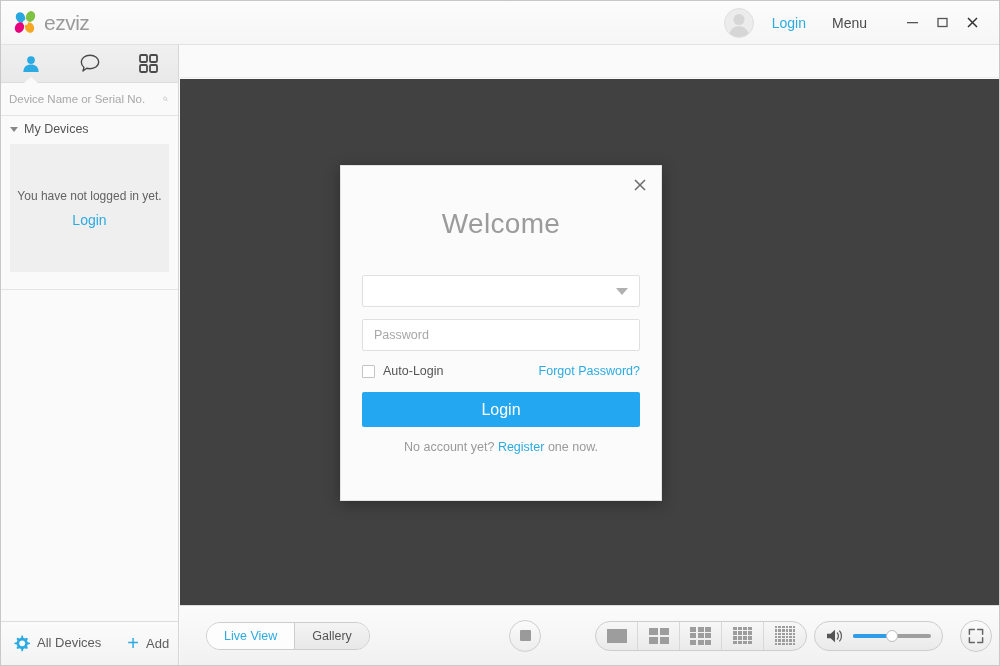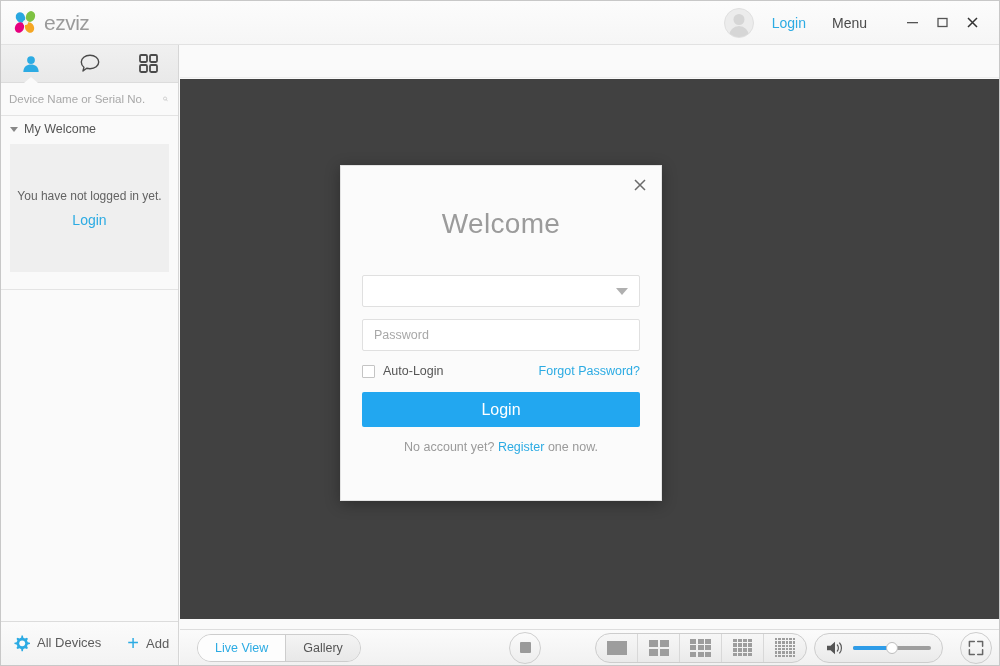--- a/index.html
+++ b/index.html
@@ -137,24 +137,24 @@
   .main {
     position: absolute; left: 179px; top: 44px;
     width: 819px; height: 620px; background: #fafafa;
   }
   .main-top { height: 33px; background: #fafafa; border-bottom: 1px solid #eee; }
   .video-area {
     position: absolute; left: 0; top: 34px; width: 819px; height: 540px;
     background: #414141;
   }
   .main-foot {
-    position: absolute; left: 0; bottom: 0; width: 819px; height: 36px;
+    position: absolute; left: 0; bottom: 0; width: 819px; height: 60px;
     background: linear-gradient(to bottom,#fbfbfb 0%,#f1f1f1 100%);
     border-top: 1px solid #ddd;
-    display: flex; align-items: center;
+    display: flex; align-items: center; padding-left: 9px;
   }
 
   
   .seg {
     margin-left: 17px; display: flex; height: 28px;
     border: 1px solid #cdcdcd; border-radius: 14px; overflow: hidden;
     background: #ededed;
   }
   .seg-item {
     padding: 0 17px; display: flex; align-items: center;
@@ -348,21 +348,21 @@
     <div class="search-row">
       <input class="search-inp" type="text" placeholder="Device Name or Serial No." style="">
       <svg width="16" height="16" viewBox="0 0 16 16">
         <circle cx="6.6" cy="6.6" r="5.1" fill="none" stroke="#9b9b9b" stroke-width="1.3"></circle>
         <path d="M10.4 10.4 L14.6 14.6" stroke="#9b9b9b" stroke-width="1.3" stroke-linecap="round"></path>
       </svg>
     </div>
 
     <div class="sec-head">
       <span class="tri-d"></span>
-      <span>My Welcome</span>
+      <span>My Devices</span>
     </div>
 
     <div class="nologin-box">
       <div class="nologin-txt">You have not logged in yet.</div>
       <div class="nologin-link">Login</div>
     </div>
 
     <div class="lan-sep"></div>
 
 

